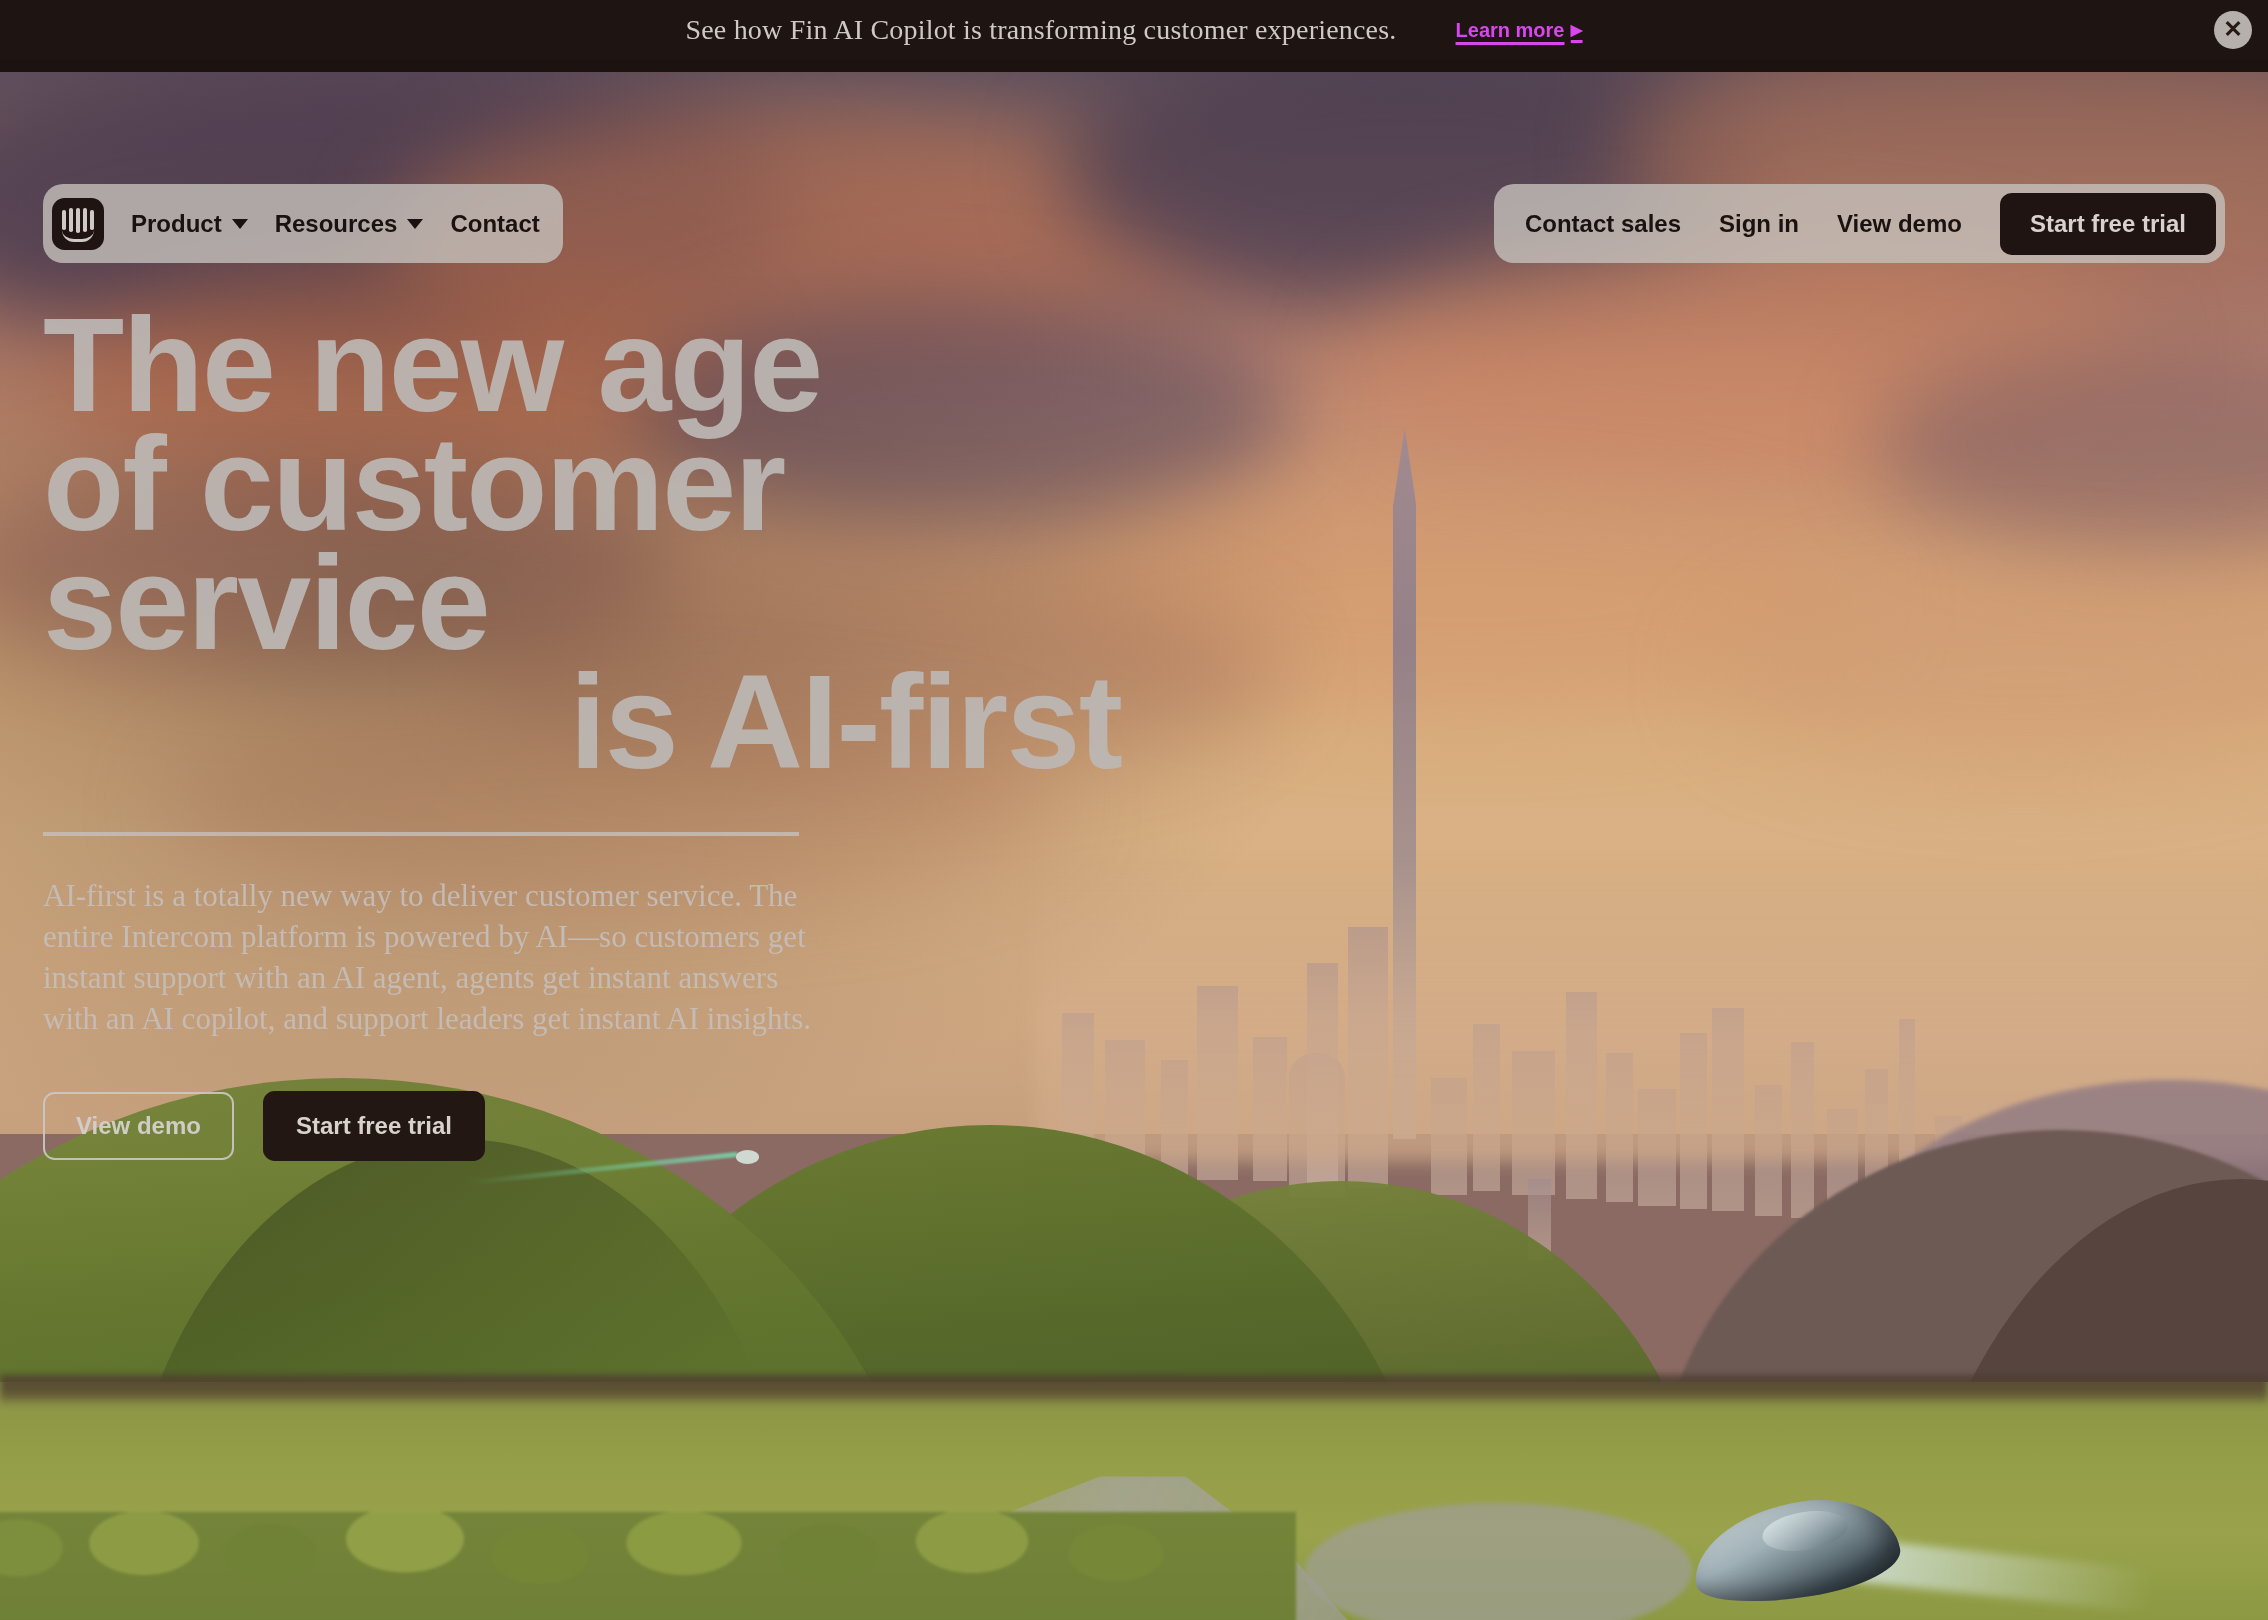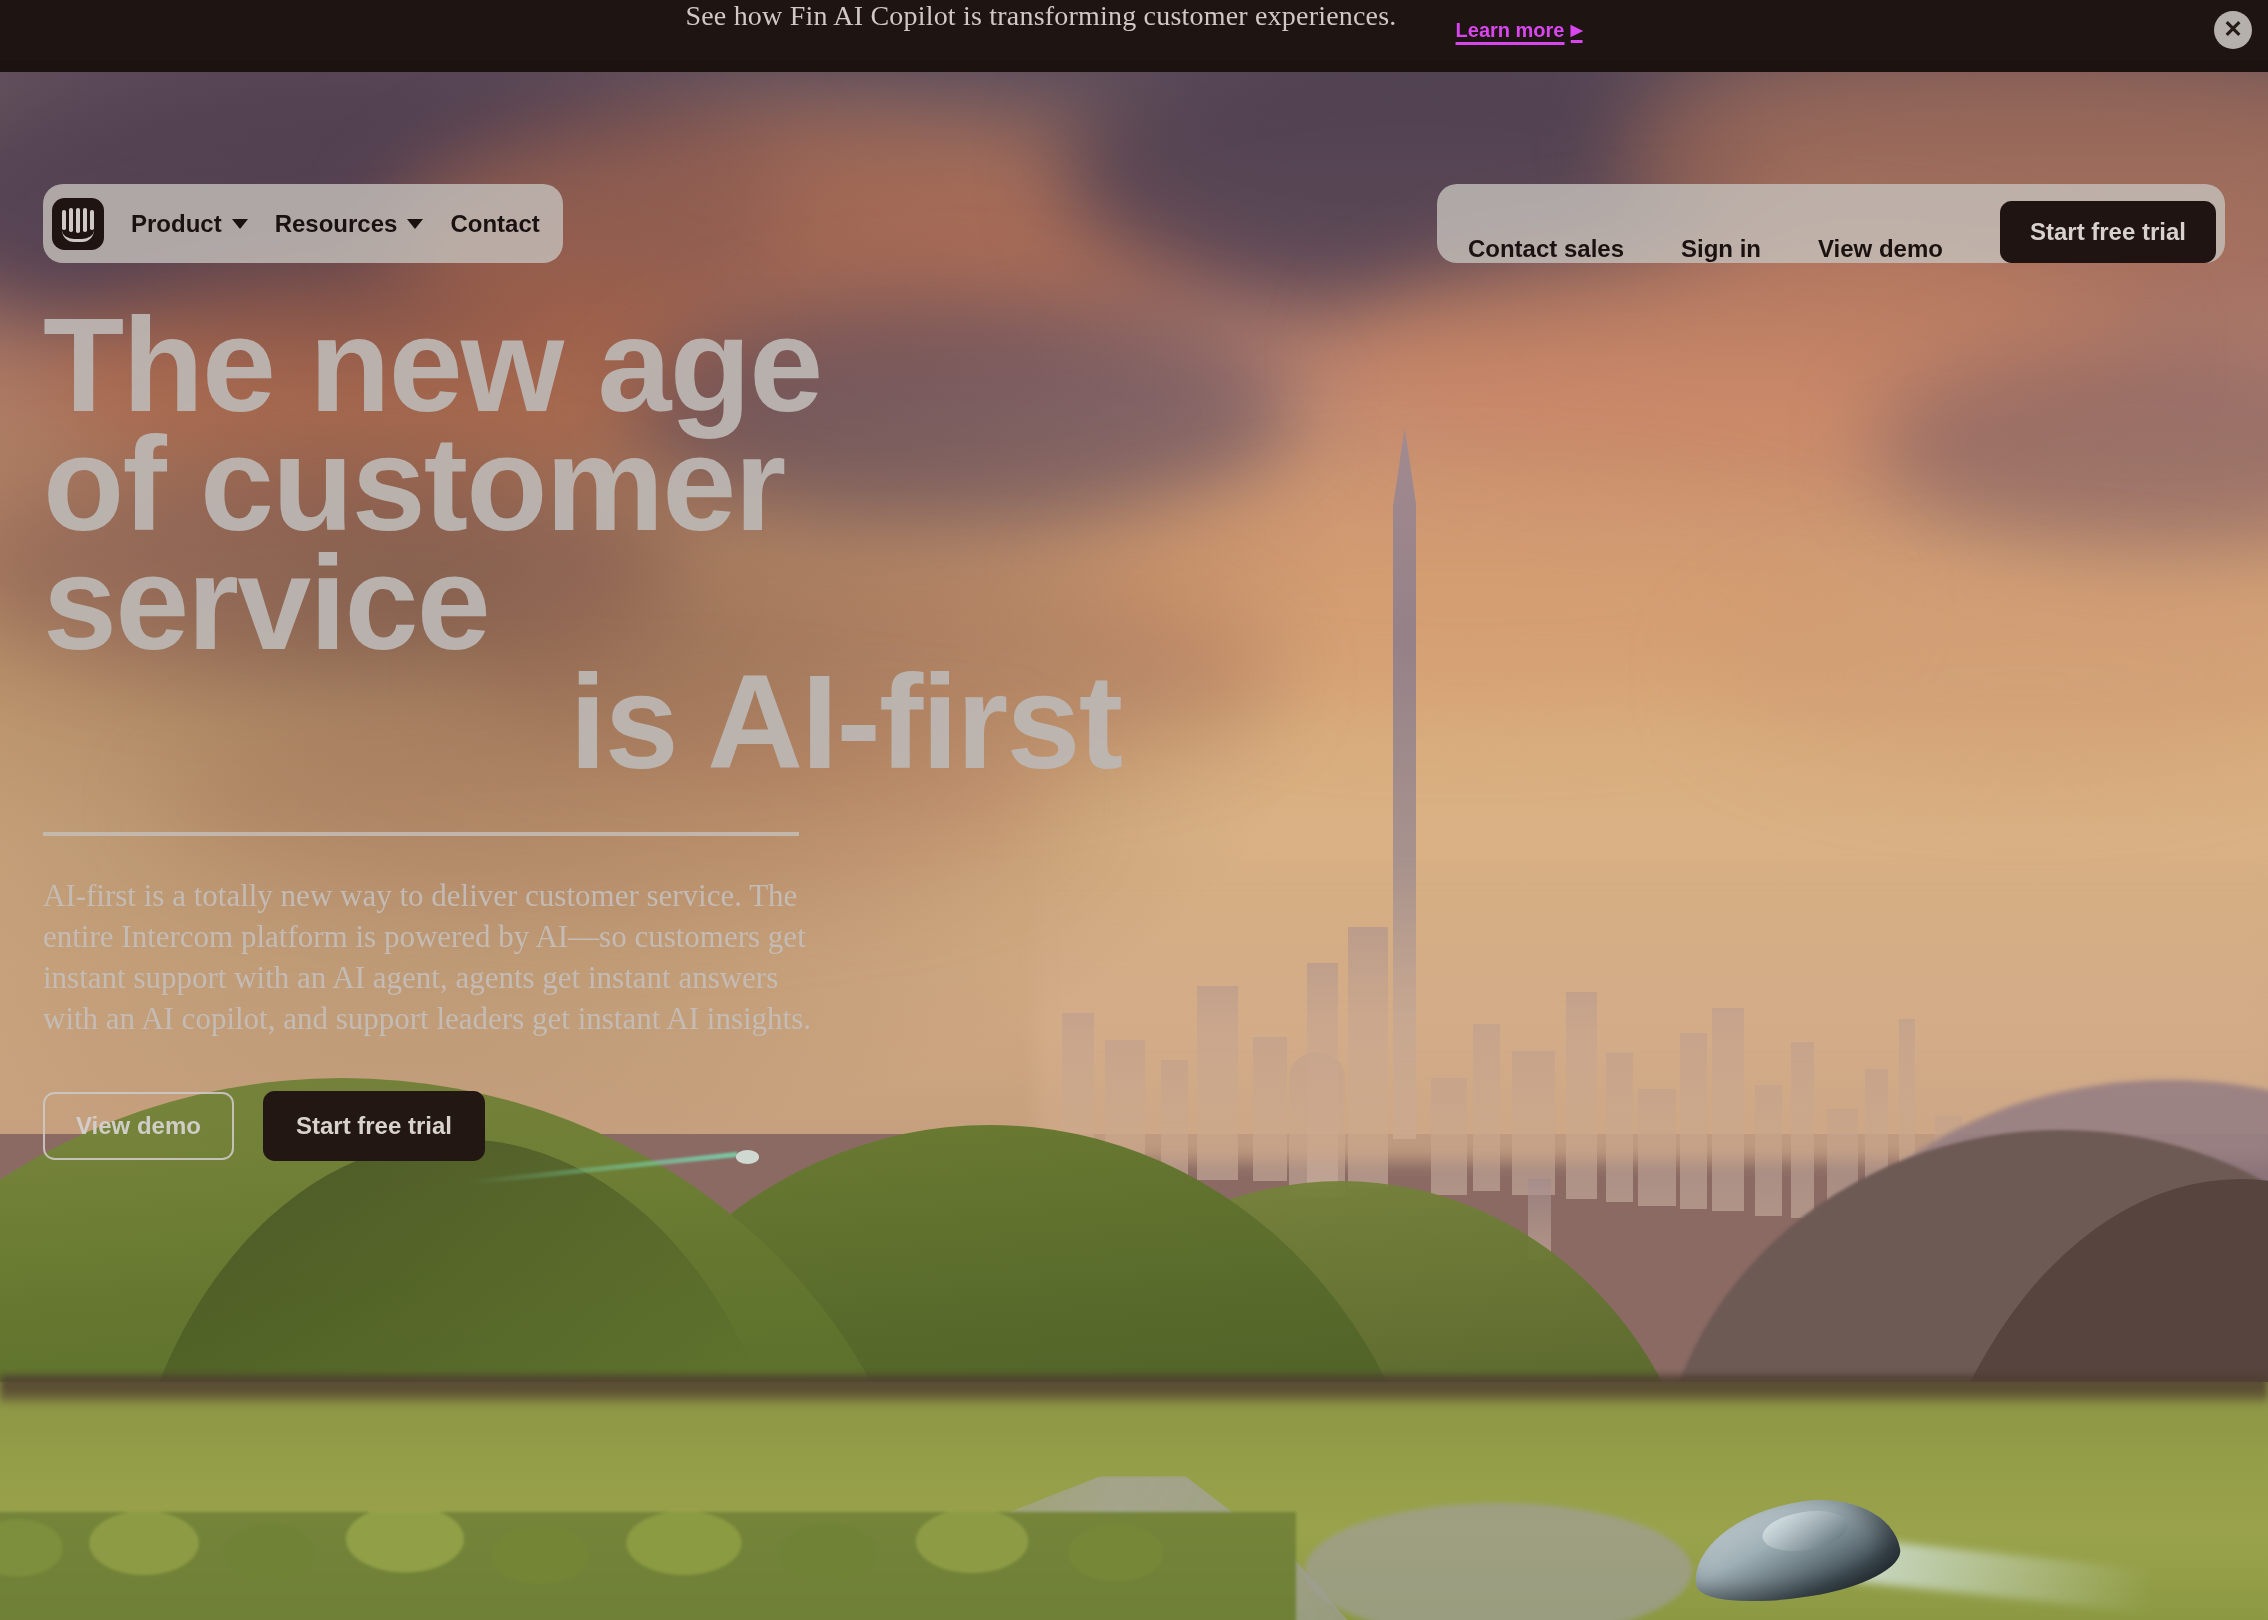--- a/index.html
+++ b/index.html
@@ -7,21 +7,21 @@
     width:2268px; height:1620px;
     background:#1c1310;
     font-family:"Liberation Sans", sans-serif;
     overflow:hidden;
   }
 
   
   .banner{
     position:absolute; left:0; top:0; width:2268px; height:60px;
     background:#1e1512;
-    display:flex; justify-content:center;
+    display:flex; align-items:center; justify-content:center;
     z-index:40;
     gap:32px;
   }
   .banner-text{
     font-family:"Liberation Serif", serif;
     font-size:28px; color:#cfc8c4; letter-spacing:0.2px;
     white-space:nowrap;
   }
   .banner-link{
     margin-left:27px;
@@ -241,21 +241,21 @@
   .tri-down{
     width:0; height:0; border-left:8px solid transparent;
     border-right:8px solid transparent; border-top:10px solid #1a1210;
   }
 
   .nav-right{
     position:absolute; right:43px; top:112px;
     height:79px; padding:0 9px 0 31px;
     background:rgba(196,192,188,.80);
     border-radius:20px;
-    display:flex; align-items:flex-end; gap:57px;
+    display:flex; align-items:center; gap:38px;
     backdrop-filter:blur(5.4px); z-index:30;
   }
   .nav-link{
     font-size:24px; font-weight:bold; color:#1a1210;
     cursor:pointer; white-space:nowrap;
   }
   .btn-dark{
     background:#1f1411; color:#d8d2ce;
     font-size:24px; font-weight:bold;
     padding:17px 30px; border-radius:11.7px;

